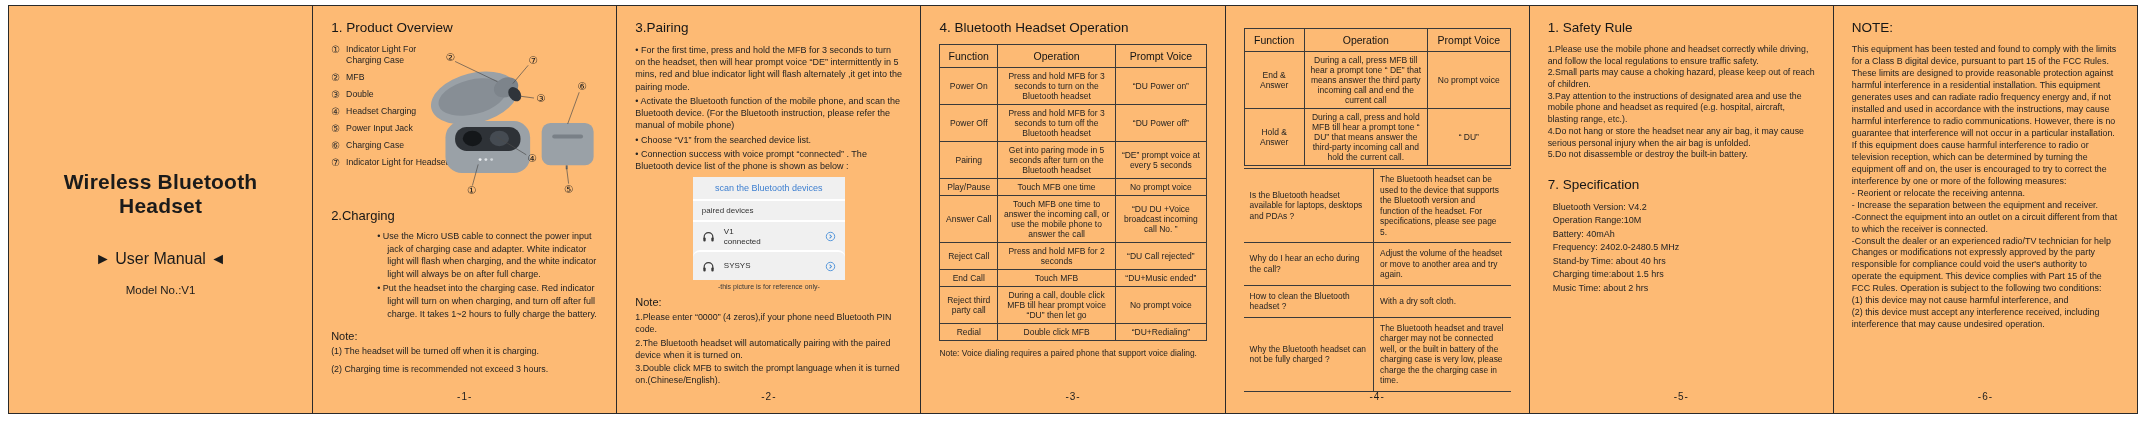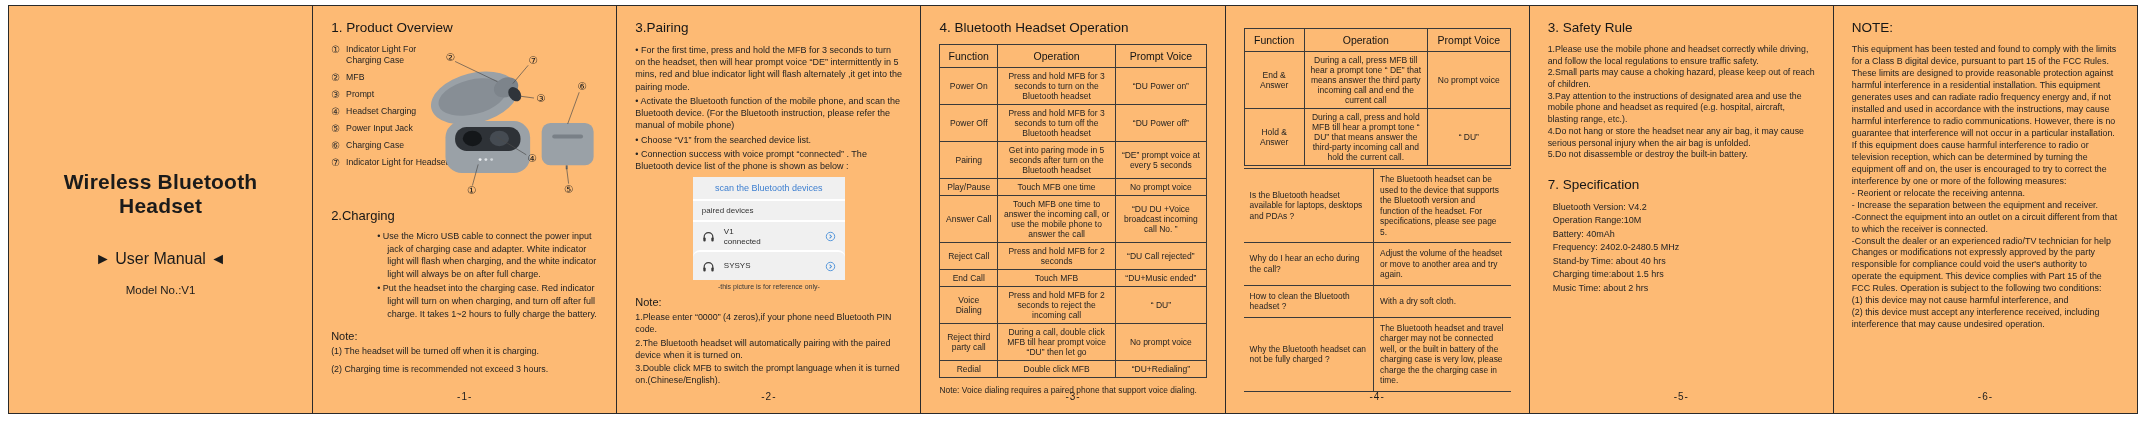--- a/index.html
+++ b/index.html
@@ -89,21 +89,21 @@
         <div class="part">
             <span class="cnum">①</span>
             <span>Indicator Light For Charging Case</span>
           </div>
         <div class="part">
             <span class="cnum">②</span>
             <span>MFB</span>
           </div>
         <div class="part">
             <span class="cnum">③</span>
-            <span>Prompt</span>
+            <span>Double</span>
           </div>
         <div class="part">
             <span class="cnum">④</span>
             <span>Headset Charging</span>
           </div>
         <div class="part">
             <span class="cnum">⑤</span>
             <span>Power Input Jack</span>
           </div>
         <div class="part">
@@ -260,25 +260,20 @@
             <td>Reject Call</td>
             <td>Press and hold MFB for 2 seconds</td>
             <td>“DU  Call rejected”</td>
           </tr>
       <tr>
             <td>End Call</td>
             <td>Touch MFB</td>
             <td>“DU+Music ended”</td>
           </tr>
       <tr>
-            <td>Voice Dialing</td>
-            <td>Press and hold MFB for 2 seconds to reject the incoming call</td>
-            <td>“ DU”</td>
-          </tr>
-      <tr>
             <td>Reject third party call</td>
             <td>During a call, double click MFB till hear prompt voice “DU”  then let go</td>
             <td>No prompt voice</td>
           </tr>
       <tr>
             <td>Redial</td>
             <td>Double click MFB</td>
             <td>“DU+Redialing”</td>
           </tr>
     </tbody>
@@ -326,21 +321,21 @@
             <td class="q">Why the Bluetooth headset can not be fully charged ?</td>
             <td>The Bluetooth headset and travel charger may not be connected well, or the built in battery of the charging case is very low, please charge the the charging case in time.</td>
           </tr>
 
     </tbody>
       </table>
     <div class="pagenum">-4-</div>
   </div>
 
   <div class="panel">
-    <div class="h1">3.  Safety Rule</div>
+    <div class="h1">1.  Safety Rule</div>
     <div class="safety">
       <p>1.Please use the mobile phone and headset correctly while driving, and follow the local regulations to ensure traffic safety.</p>
       <p>2.Small parts may cause a choking hazard, please keep out of reach of children.</p>
       <p>3.Pay attention to the instructions of designated area and use the mobile phone and headset as required (e.g. hospital, aircraft, blasting range, etc.).</p>
       <p>4.Do not hang or store the headset near any air bag, it may cause serious personal injury when the air bag is unfolded.</p>
       <p>5.Do not disassemble or destroy the built-in battery.</p>
     </div>
     <div class="h1" style="margin-top:16px;">7.  Specification</div>
     <div class="specs">
       <p>Bluetooth Version: V4.2</p>

